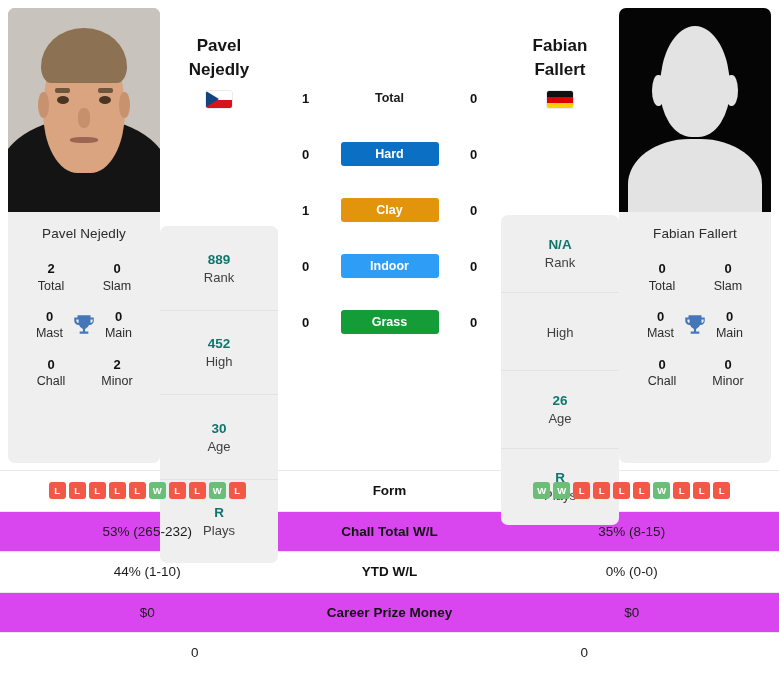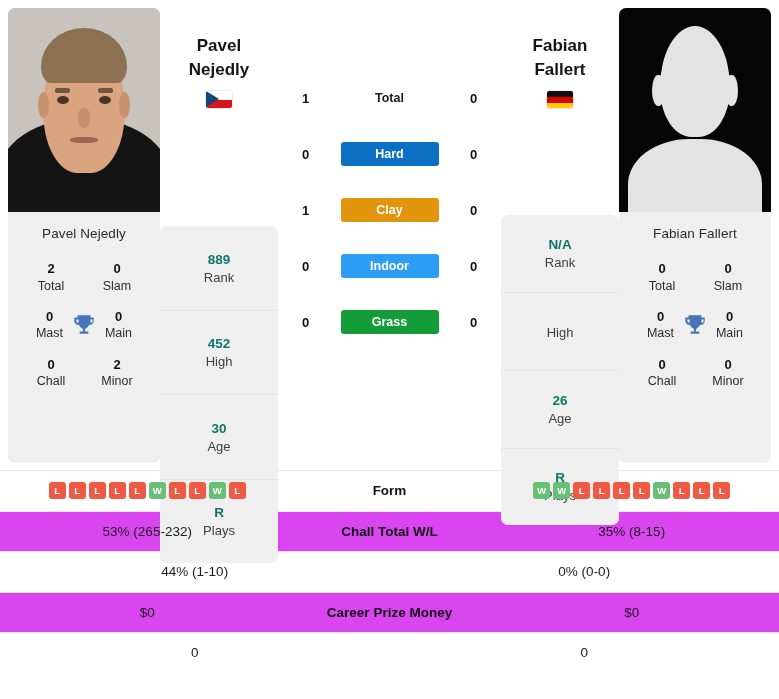--- a/index.html
+++ b/index.html
@@ -398,20 +398,21 @@
     </div>
 
     <div class="row alt">
       <div class="cell-l">53% (265-232)</div>
       <div class="cell-m">Chall Total W/L</div>
       <div class="cell-r">35% (8-15)</div>
     </div>
 
     <div class="row">
       <div class="cell-l">44% (1-10)</div>
+      <div class="cell-m">YTD W/L</div>
       <div class="cell-r">0% (0-0)</div>
     </div>
 
     <div class="row alt">
       <div class="cell-l">$0</div>
       <div class="cell-m">Career Prize Money</div>
       <div class="cell-r">$0</div>
     </div>
 
     <div class="row">

